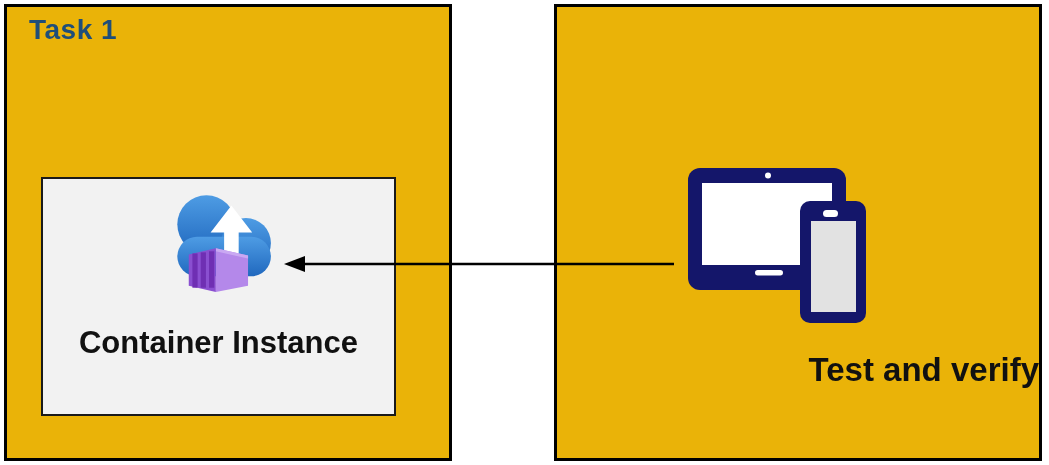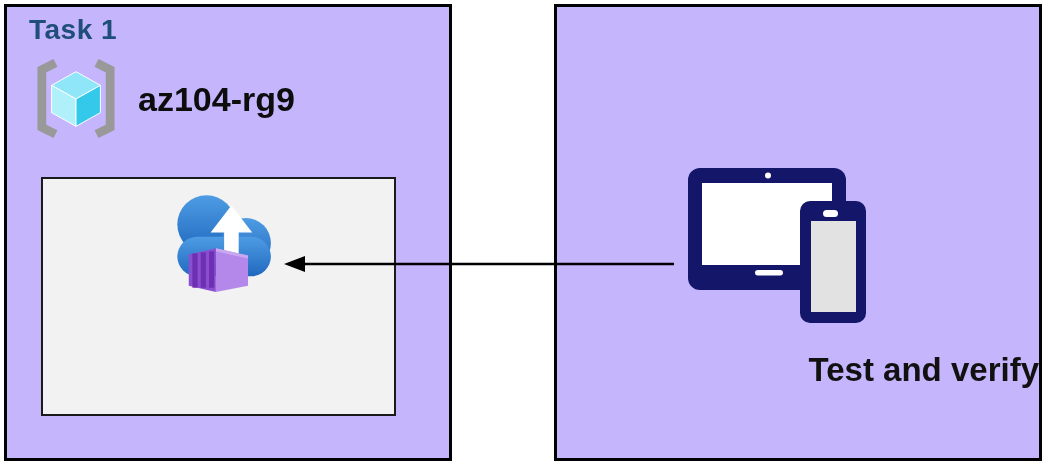--- a/index.html
+++ b/index.html
@@ -2,21 +2,21 @@
 <html style="--task-title: #1F4E79; --box-border: #000000; --inner-box-fill: #F2F2F2; --inner-box-border: #1A1A1A; --arrow: #000000; --device-navy: #14166A; --device-screen-gray: #E2E2E2; --cloud-blue-light: #4E9CE4; --cloud-blue-dark: #2068BE; --container-front: #8A4FD0; --container-rib: #6F2FB3; --container-side: #B488EA; --container-top: #C9A8F2; --rg-bracket-gray: #999999; --rg-cube-top: #8EE6F8; --rg-cube-left: #AFF0FB; --rg-cube-right: #34C9EB;"><head>
 <meta charset="utf-8">
 <style>
   html,body{margin:0;padding:0;background:#fff;}
   .canvas{
     position:relative;width:1049px;height:465px;background:#fff;overflow:hidden;
     font-family:"Liberation Sans",sans-serif;
   }
   .task-box{
     position:absolute;top:4px;height:457px;box-sizing:border-box;
-    border:3px solid var(--box-border,#000);background:#c4b5fd;padding-left:36px;
+    border:3px solid var(--box-border,#000);background:#eab308;padding-left:36px;
   }
   .task-box.t1{left:4px;width:448px;}
   .task-box.t2{left:554px;width:488px;}
   .task-title{
     position:absolute;left:22px;top:7px;
     font-size:28px;font-weight:bold;color:var(--task-title,#1F4E79);
     letter-spacing:0.5px;white-space:nowrap;
   }
   .rg-row{
     position:absolute;left:21px;top:51px;display:flex;align-items:center;gap:14px;
@@ -39,30 +39,20 @@
   .overlay{position:absolute;left:0;top:0;pointer-events:none;}
 </style>
 </head>
 <body>
 
 <div class="canvas">
 
   <div class="task-box t1">
     <div class="task-title">Task 1</div>
 
-    <div class="rg-row">
-      <svg width="96" height="82" viewBox="0 0 96 84">
-        <path d="M27 5 L13 12 L13 71 L27 78" fill="none" stroke="var(--rg-bracket-gray,#999)" stroke-width="9"></path>
-        <path d="M69 5 L83 12 L83 71 L69 78" fill="none" stroke="var(--rg-bracket-gray,#999)" stroke-width="9"></path>
-        <polygon points="48,14 73,28 48,42 23,28" fill="var(--rg-cube-top,#8EE6F8)" stroke="#ffffff" stroke-width="1" stroke-linejoin="round"></polygon>
-        <polygon points="23,28 48,42 48,70 23,56" fill="var(--rg-cube-left,#AFF0FB)" stroke="#ffffff" stroke-width="1" stroke-linejoin="round"></polygon>
-        <polygon points="73,28 48,42 48,70 73,56" fill="var(--rg-cube-right,#34C9EB)" stroke="#ffffff" stroke-width="1" stroke-linejoin="round"></polygon>
-      </svg>
-      <span class="rg-name">az104-rg9</span>
-    </div>
 
     <div class="inner-box">
       <svg class="ci-icon" width="104" height="104" viewBox="0 0 100 100">
         <defs>
           <linearGradient id="cloudGrad" x1="0" y1="0" x2="0" y2="1">
             <stop offset="0" style="stop-color:var(--cloud-blue-light,#4E9CE4)"></stop>
             <stop offset="1" style="stop-color:var(--cloud-blue-dark,#2068BE)"></stop>
           </linearGradient>
         </defs>
         <g fill="url(#cloudGrad)">
@@ -73,20 +63,21 @@
         <polygon points="60,14 80,40 67,40 67,64 53,64 53,40 40,40" fill="#ffffff"></polygon>
         <g>
           <polygon points="45,55 76,62 76,91 45,97" fill="var(--container-side,#B488EA)"></polygon>
           <polygon points="45,55 76,62 76,65 45,58" fill="var(--container-top,#C9A8F2)"></polygon>
           <polygon points="19,61 45,55 45,97 19,91" fill="var(--container-front,#8A4FD0)"></polygon>
           <rect x="22.5" y="60" width="5" height="33" fill="var(--container-rib,#6F2FB3)"></rect>
           <rect x="30.5" y="59" width="5" height="34" fill="var(--container-rib,#6F2FB3)"></rect>
           <rect x="38.5" y="58" width="5" height="35" fill="var(--container-rib,#6F2FB3)"></rect>
         </g>
       </svg>
+      <div class="ci-label">Container Instance</div>
     </div>
   </div>
 
   <div class="task-box t2">
 
     <svg class="devices-icon" width="190" height="170" viewBox="0 0 190 170">
       <g>
         <rect x="7" y="10" width="158" height="122" rx="12" fill="var(--device-navy,#14166A)"></rect>
         <rect x="21" y="25" width="130" height="82" fill="#ffffff"></rect>
         <circle cx="87" cy="17.5" r="3" fill="#ffffff"></circle>

